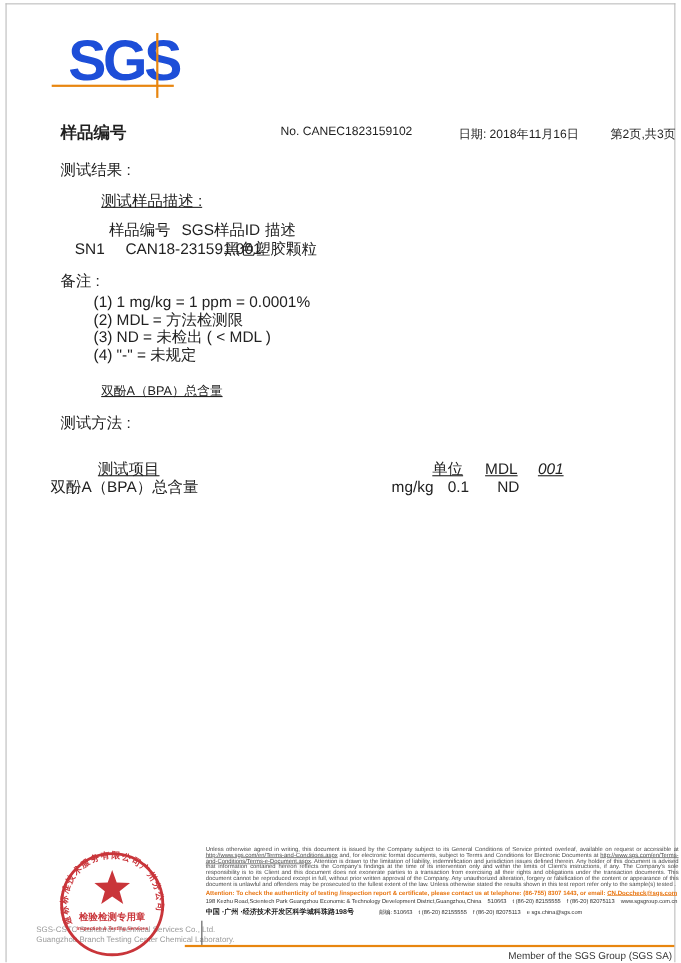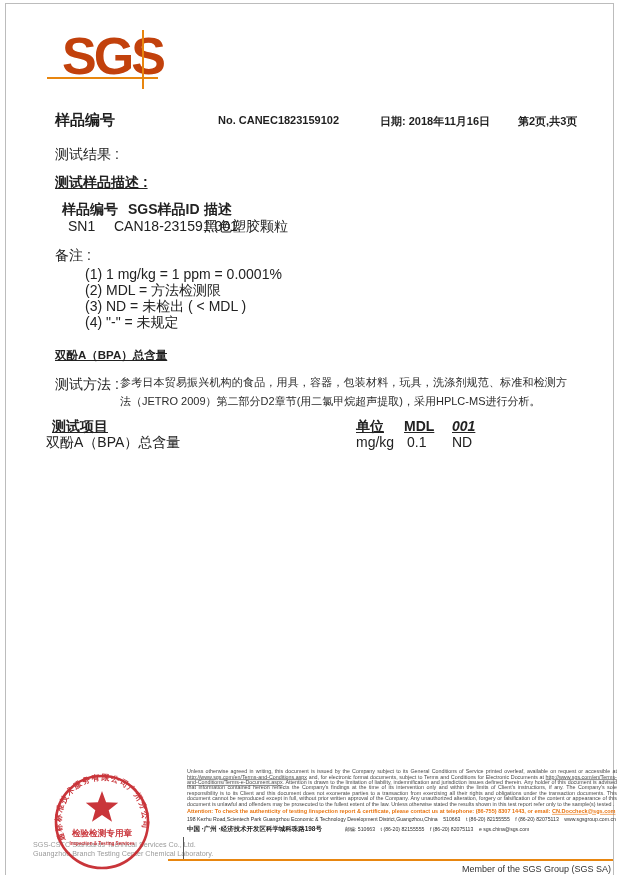--- a/index.html
+++ b/index.html
@@ -7,28 +7,28 @@
     position:relative; width:619px; height:875px; overflow:hidden;
     background:#fff; color:#2b2b2b;
     font-family:"Liberation Sans","DejaVu Sans",sans-serif;
   }
   .frame {
     position:absolute; left:5px; top:3px; right:5px; bottom:-2px;
     border:1px solid #bcbcbc; border-bottom:none; pointer-events:none;
   }
   .abs { position:absolute; white-space:nowrap; }
   
-  .logo-text { font-weight:bold; font-size:52px; color:#c2410c; letter-spacing:-3px; line-height:1; }
+  .logo-text { font-weight:bold; font-size:52px; color:#1d4ed8; letter-spacing:-3px; line-height:1; }
   .hline { background:#e8860f; height:2px; }
   .vline { background:#e8860f; width:2px; }
   .report-title { font-size:15px; font-weight:bold; color:#1f1f1f; }
   .meta { font-size:11px; color:#1f1f1f; }
   
   .t { font-size:14px; color:#222; }
-  .b { font-weight:bold; }
+  .b { font-weight:normal;margin-left:37px; }
   .u { text-decoration:underline; }
   .i { font-style:italic; }
   .method { font-size:11px; line-height:19px; width:447px; white-space:normal; text-align:justify; }
   
   .stamp { opacity:.93; }
   .company-gray { font-size:9px; line-height:11px; color:#9a9a9a; transform:scale(.8); transform-origin:0 0; text-align:center; width:200px; }
   .foot-block { width:430px; }
   .foot-inner { width:699px; transform:scale(.615); transform-origin:0 0; }
   .disclaimer { font-size:8.7px; line-height:8.8px; color:#4a4a4a; text-align:justify; white-space:normal; }
   .disclaimer a, .linkish { color:inherit; text-decoration:underline; cursor:pointer; }
@@ -65,21 +65,20 @@
   <div class="abs t" style="left:204px; top:218px;">黑色塑胶颗粒</div>
 
   <div class="abs t" style="left:55px; top:247px;">备注 :</div>
   <div class="abs t" style="left:85px; top:266px;">(1) 1 mg/kg = 1 ppm = 0.0001%</div>
   <div class="abs t" style="left:85px; top:282px;">(2) MDL = 方法检测限</div>
   <div class="abs t" style="left:85px; top:298px;">(3) ND = 未检出 ( &lt; MDL )</div>
   <div class="abs t" style="left:85px; top:314px;">(4) "-" = 未规定</div>
 
   <div class="abs t b u" style="left:55px; top:348px; font-size:11.5px;">双酚A（BPA）总含量</div>
   <div class="abs t" style="left:55px; top:376px;">测试方法 :</div>
-  <div class="abs method" style="left:120px; top:373px;">参考日本贸易振兴机构的食品，用具，容器，包装材料，玩具，洗涤剂规范、标准和检测方法（JETRO 2009）第二部分D2章节(用二氯甲烷超声提取)，采用HPLC-MS进行分析。</div>
 
   <div class="abs t b u" style="left:52px; top:418px;">测试项目</div>
   <div class="abs t b u" style="left:356px; top:418px;">单位</div>
   <div class="abs t b u" style="left:404px; top:418px;">MDL</div>
   <div class="abs t b u i" style="left:452px; top:418px;">001</div>
   <div class="abs t" style="left:46px; top:434px;">双酚A（BPA）总含量</div>
   <div class="abs t" style="left:356px; top:434px;">mg/kg</div>
   <div class="abs t" style="left:407px; top:434px;">0.1</div>
   <div class="abs t" style="left:452px; top:434px;">ND</div>
 

